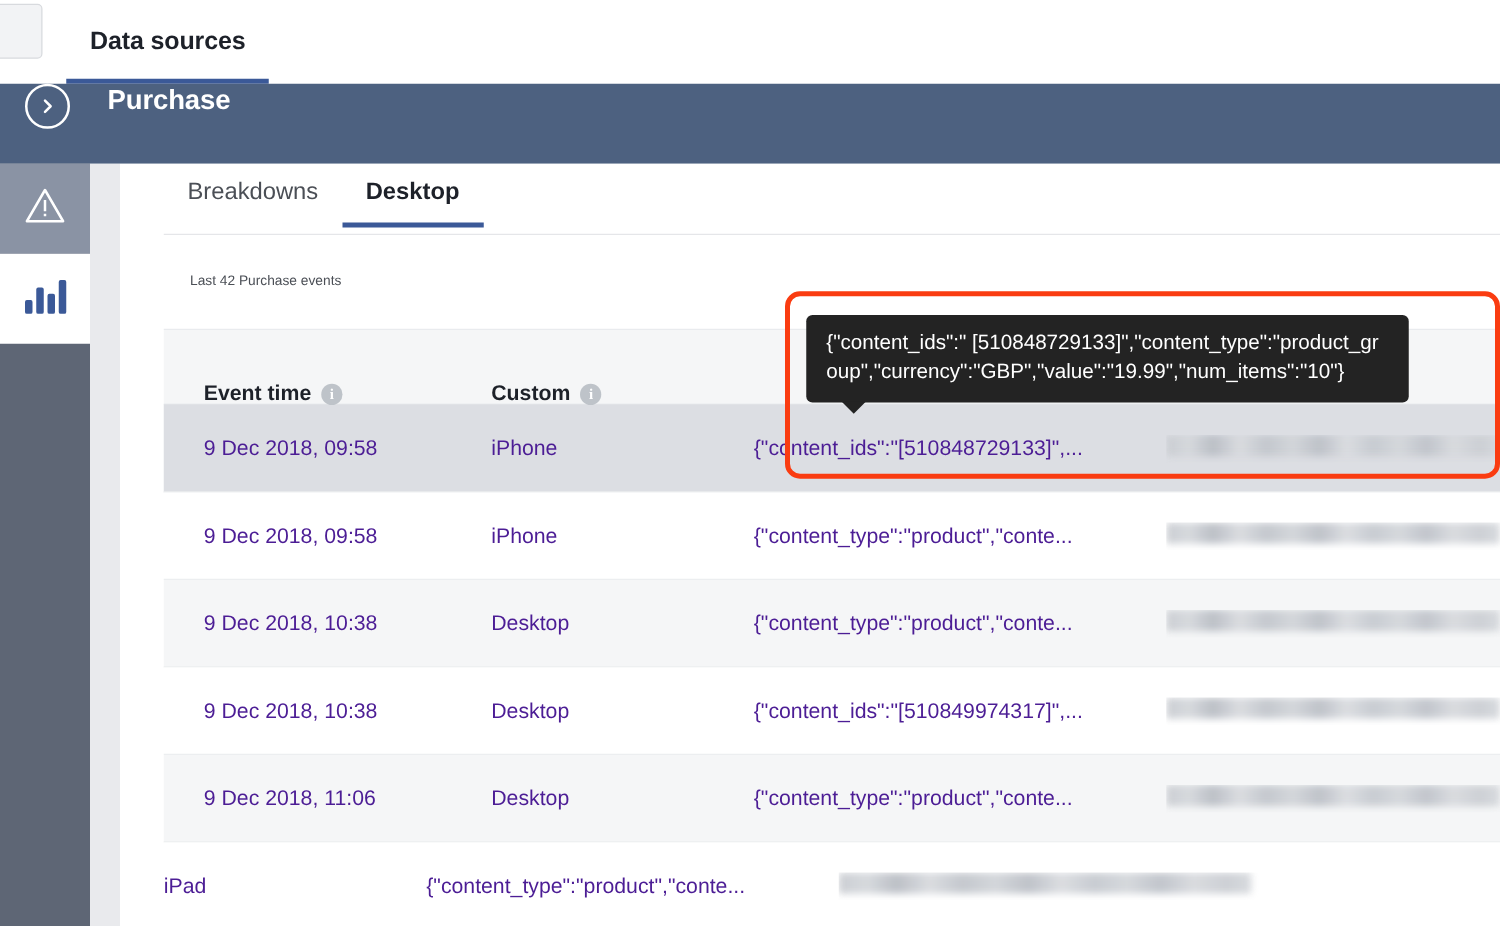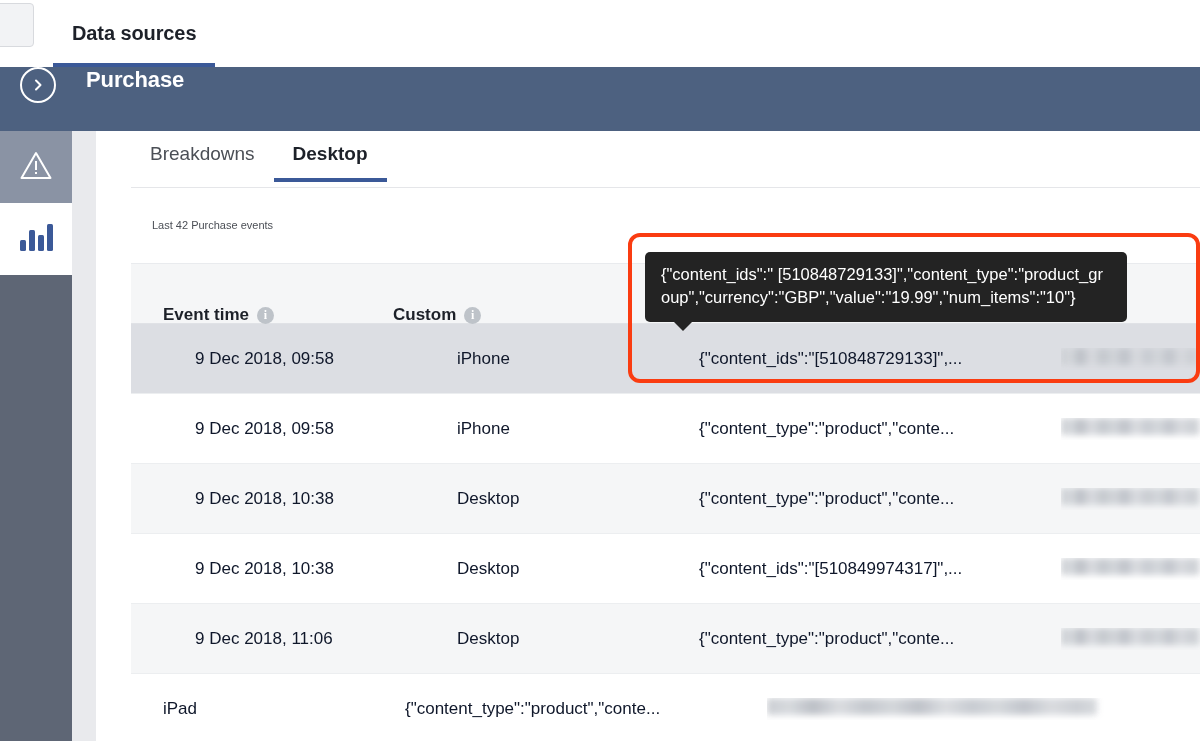--- a/index.html
+++ b/index.html
@@ -213,24 +213,23 @@
     font-size: 17px;
     font-weight: bold;
     color: #1d2129;
     display: flex;
     align-items: center;
     gap: 8px;
     margin-top: 43px;
   }
   .td {
     font-size: 17px;
-    color: #0f172a;
+    color: #4c1d95;
     white-space: nowrap;
     overflow: hidden;
-    margin-left: 32px;
   }
   .info-icon {
     width: 17px; height: 17px;
     border-radius: 50%;
     background: #bec3c9;
     color: #ffffff;
     font-size: 12px;
     font-weight: bold;
     font-family: "Liberation Serif", serif;
     display: inline-flex;

